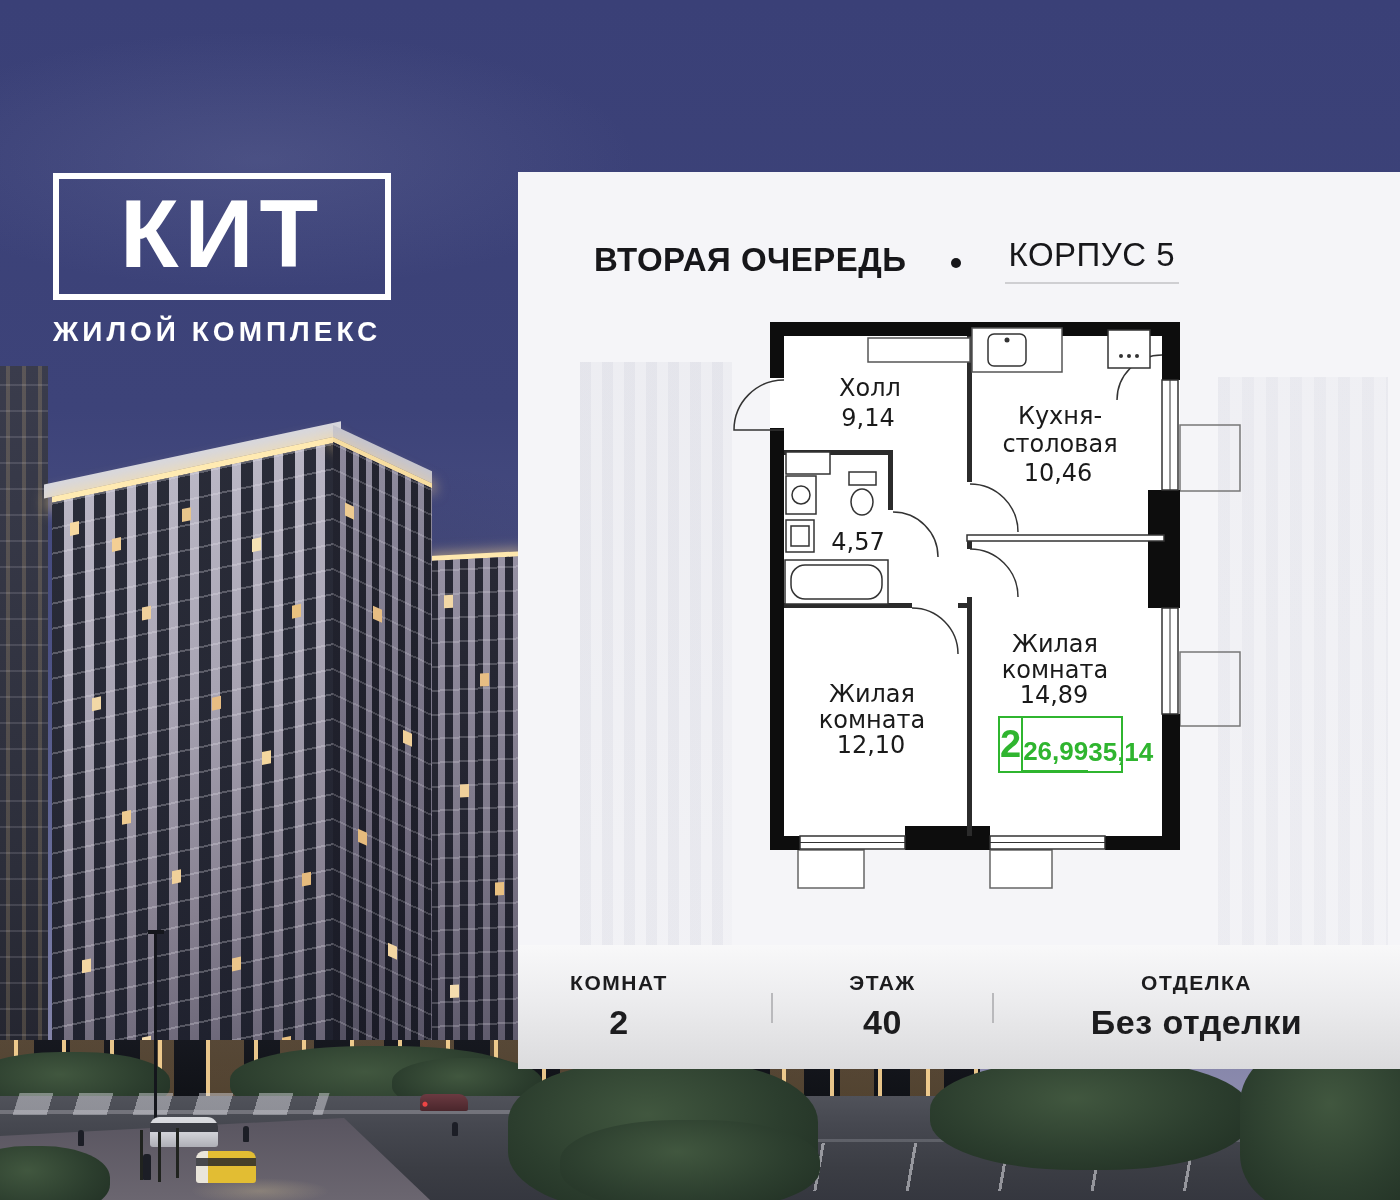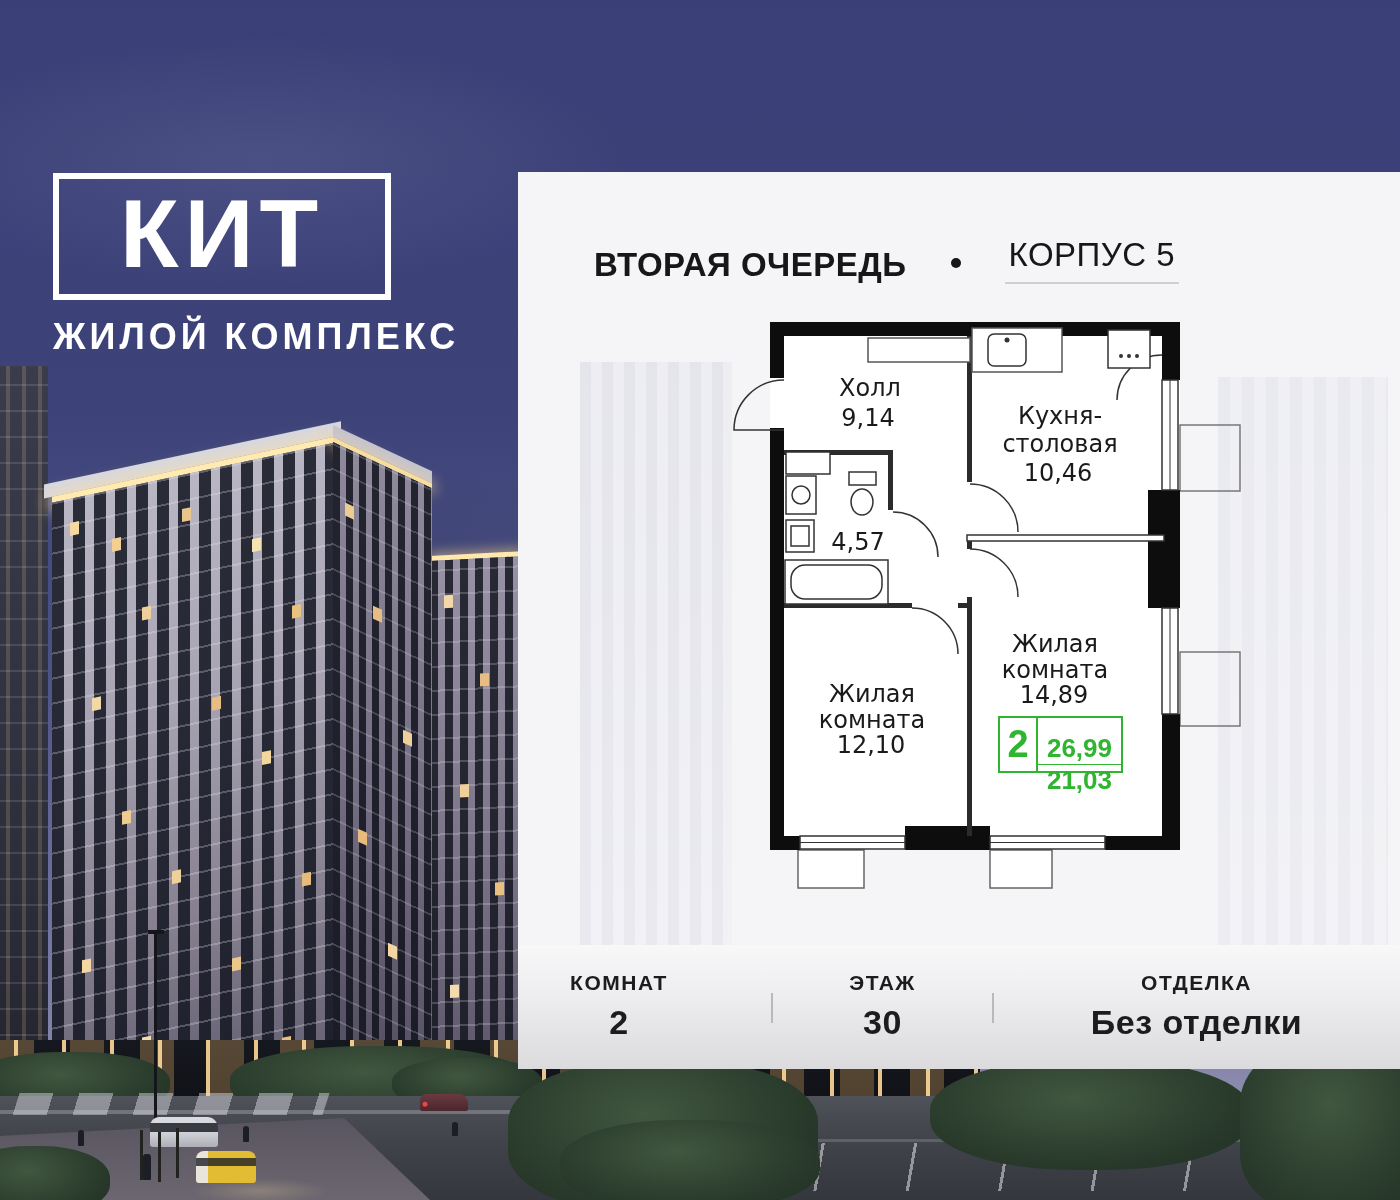--- a/index.html
+++ b/index.html
@@ -113,34 +113,34 @@
 
   
   .panel{position:absolute;left:518px;top:172px;width:882px;height:897px;background:#f5f5f8;}
   .ghost1{position:absolute;left:62px;top:190px;width:152px;height:700px;
      background:repeating-linear-gradient(90deg,rgba(80,85,125,.055) 0 11px,transparent 11px 22px),
                 linear-gradient(180deg,rgba(90,95,130,.05),rgba(90,95,130,.015));}
   .ghost2{position:absolute;left:700px;top:205px;width:170px;height:685px;
      background:repeating-linear-gradient(90deg,rgba(80,85,125,.04) 0 12px,transparent 12px 24px),
                 linear-gradient(180deg,rgba(90,95,130,.035),rgba(90,95,130,.01));}
 
-  .panel-header{position:absolute;left:76px;top:64px;display:flex;align-items:flex-end;color:#17171a;gap:10px;}
+  .panel-header{position:absolute;left:76px;top:64px;display:flex;align-items:center;color:#17171a;gap:10px;}
   .phase{font-size:33px;font-weight:800;letter-spacing:.5px;white-space:nowrap;}
   .hdr-dot{width:10px;height:10px;border-radius:50%;background:#17171a;align-self:center;
            margin:6px 34px 0 34px;flex:0 0 auto;}
   .building{font-size:33px;font-weight:500;letter-spacing:.5px;border-bottom:2px solid #cfcfd2;
             padding:0 4px 8px 4px;white-space:nowrap;cursor:pointer;}
 
   .plan-svg{position:absolute;left:182px;top:128px;width:560px;height:610px;}
 
   .badge{position:absolute;left:480px;top:544px;width:125px;height:57px;background:#fff;
          border:2px solid #2fb52f;display:flex;box-sizing:border-box;}
   .badge .cell-rooms{width:36px;border-right:2px solid #2fb52f;display:flex;align-items:center;
          justify-content:center;font-size:38px;font-weight:800;color:#2fb52f;}
-  .badge .cell-areas{flex:1;display:flex;flex-direction:column;margin-top:15px;}
+  .badge .cell-areas{flex:1;display:flex;margin-top:15px;}
   .badge .a-top{flex:1;border-bottom:1px solid #2fb52f;display:flex;align-items:center;
          justify-content:center;font-size:26px;font-weight:700;color:#2fb52f;}
   .badge .a-bot{flex:1;display:flex;align-items:center;justify-content:center;
          font-size:26px;font-weight:700;color:#2fb52f;}
 
   .bar{position:absolute;left:0;bottom:0;width:100%;height:124px;
        background:linear-gradient(180deg,#f8f8f9 0%,#ececee 45%,#dbdbdd 100%);}
   .bar-col{position:absolute;top:26px;text-align:center;color:#1c1c1e;}
   .bar-col .lbl{font-size:21px;font-weight:600;letter-spacing:1.5px;}
   .bar-col .val{font-size:34px;font-weight:800;margin-top:8px;letter-spacing:.5px;}
@@ -150,21 +150,21 @@
   .bar-div{position:absolute;top:48px;width:2px;height:30px;background:#b9b9bc;}
   .bd1{left:253px;}
   .bd2{left:474px;}
 
   
   .logo{position:absolute;left:53px;top:173px;width:308px;}
   .logo-box{width:326px;height:115px;border:6px solid #fff;display:flex;align-items:center;
             justify-content:center;}
   .logo-text{color:#fff;font-size:96px;font-weight:700;letter-spacing:6px;line-height:1;
              padding-bottom:6px;}
-  .logo-sub{margin-top:16px;text-align:center;color:#fff;font-size:36px;font-weight:700;
+  .logo-sub{margin-top:16px;text-align:center;color:#fff;font-size:28px;font-weight:700;
             letter-spacing:4px;white-space:nowrap;}
 
   .plan-text{font-family:"DejaVu Sans","Liberation Sans",sans-serif;font-size:24px;fill:#1a1a1a;}
 </style>
 </head>
 <body>
 
 <div class="stage">
 
   <div class="photo">
@@ -333,33 +333,33 @@
         <text class="plan-text" x="1055" y="652" text-anchor="middle">Жилая</text>
         <text class="plan-text" x="1055" y="678" text-anchor="middle">комната</text>
         <text class="plan-text" x="1054" y="703" text-anchor="middle">14,89</text>
       </g>
     </svg>
 
     <div class="badge">
       <div class="cell-rooms">2</div>
       <div class="cell-areas">
         <div class="a-top">26,99</div>
-        <div class="a-bot">21,03</div>
+        <div class="a-bot">35,14</div>
       </div>
     </div>
 
     <div class="bar">
       <div class="bar-col bc1">
         <div class="lbl">КОМНАТ</div>
         <div class="val">2</div>
       </div>
       <div class="bar-div bd1"></div>
       <div class="bar-col bc2">
         <div class="lbl">ЭТАЖ</div>
-        <div class="val">30</div>
+        <div class="val">40</div>
       </div>
       <div class="bar-div bd2"></div>
       <div class="bar-col bc3">
         <div class="lbl">ОТДЕЛКА</div>
         <div class="val">Без отделки</div>
       </div>
     </div>
   </div>
 
   <div class="logo">

